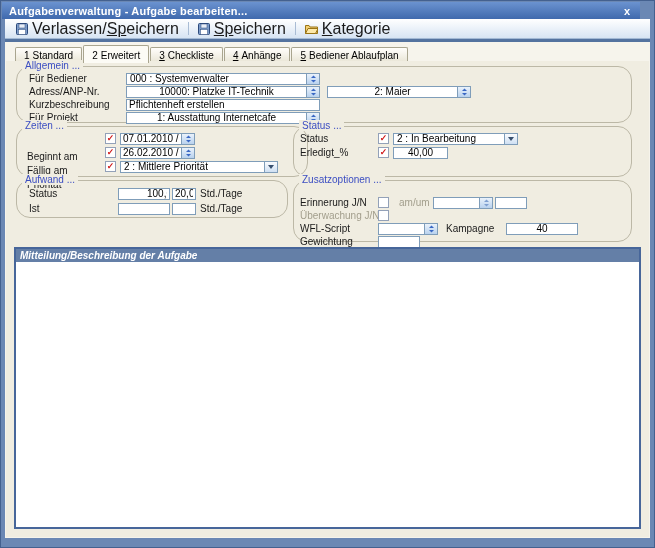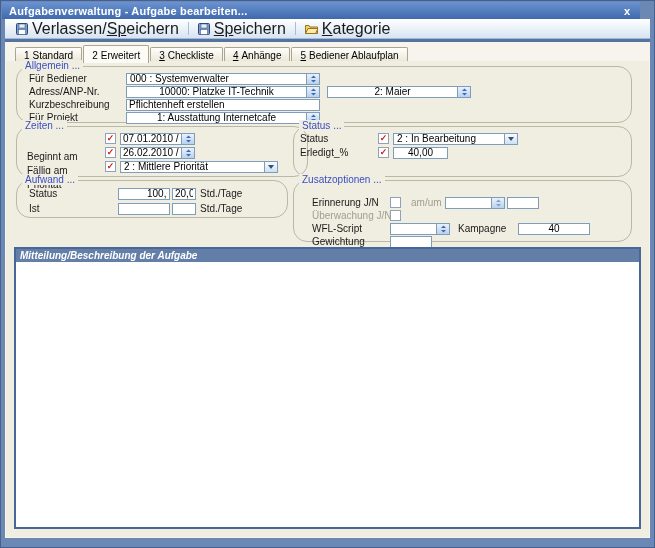--- a/index.html
+++ b/index.html
@@ -86,21 +86,21 @@
   #g-zusatz    { left:287px; top:119px; width:339px; height:62px; padding-top:15px; }
 
   #g-allgemein .row { margin-left:12px; }
   #g-allgemein .lbl.fld { width:97px; }
   #g-zeiten .row { margin-left:10px; margin-bottom:1px; }
   #g-zeiten .lbl.fld { width:78px;margin-top:36px; }
   #g-status .row { margin-left:6px; margin-bottom:1px; }
   #g-status .lbl.fld { width:78px; }
   #g-aufwand .row { margin-left:12px; margin-bottom:2px; }
   #g-aufwand .lbl.fld { width:89px; }
-  #g-zusatz .row { margin-left:18px; }
+  #g-zusatz .row { margin-left:6px; }
   #g-zusatz .lbl.fld { width:78px; }
   .gap4 { width:4px; } .gap2 { width:2px; } .gap7 { width:7px; }
   .gap10 { width:10px; } .gap8 { width:8px; }
 </style>
 </head>
 <body>
 
 <div class="win">
 
   <div class="titlebar">

